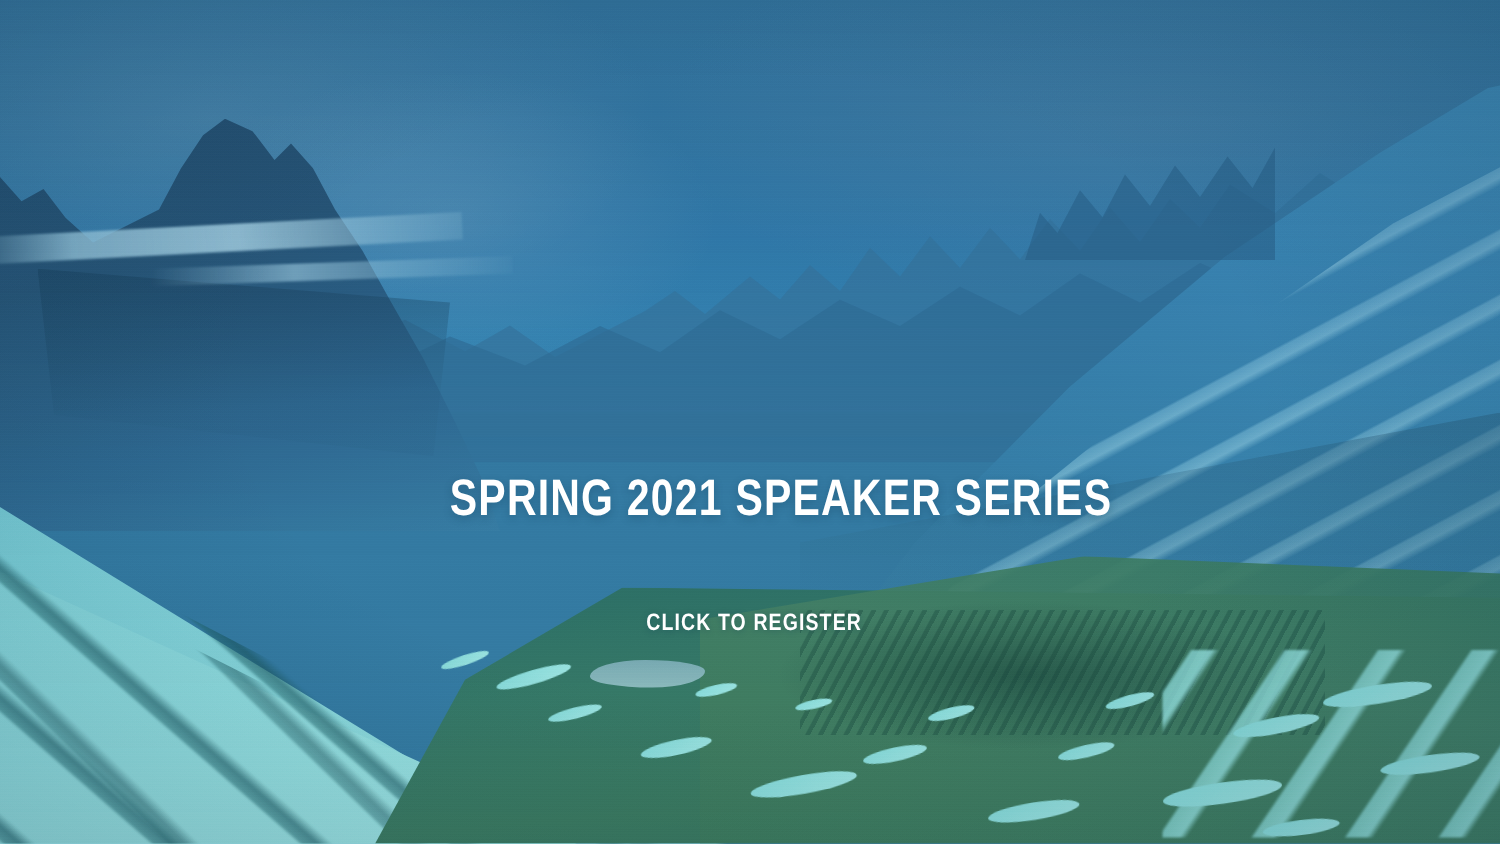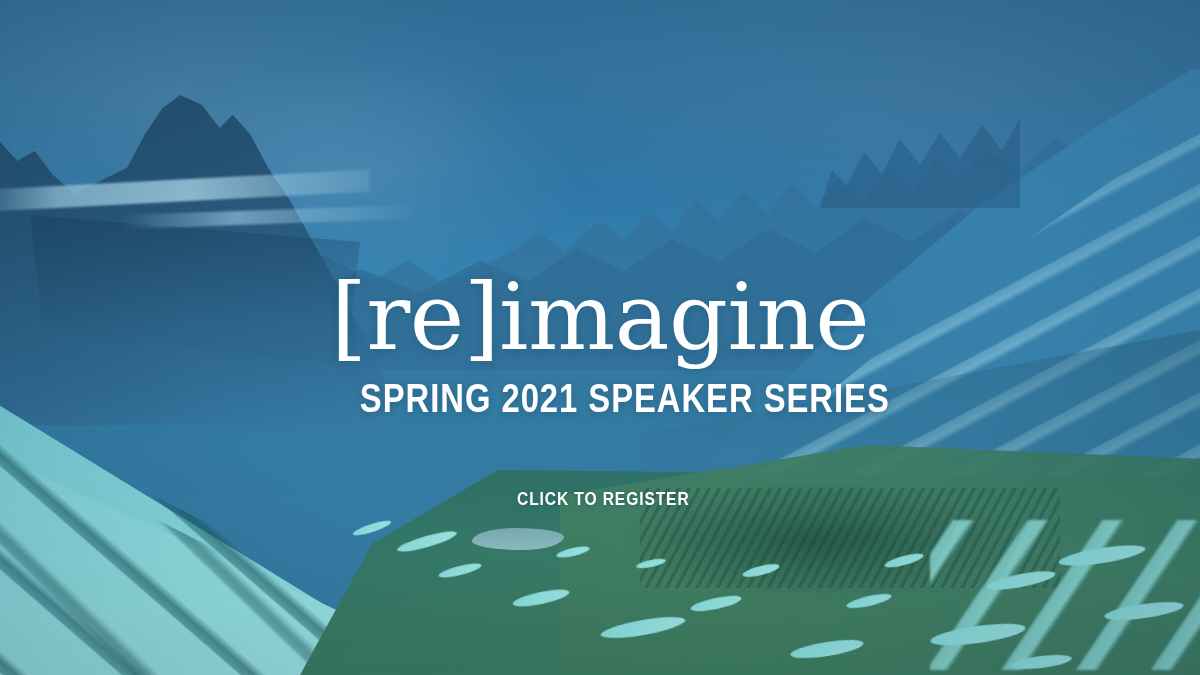--- a/index.html
+++ b/index.html
@@ -350,20 +350,19 @@
     <div class="patch" style="left:1010px;top:656px;width:62px;height:12px;transform:rotate(-7deg)"></div>
     <div class="patch" style="left:556px;top:548px;width:34px;height:8px;transform:rotate(-13deg)"></div>
     <div class="patch" style="left:636px;top:560px;width:30px;height:7px;transform:rotate(-12deg)"></div>
 
     <div class="grade"></div>
     <div class="vignette"></div>
     <div class="grain"></div>
   </div>
 
   <div class="overlay">
-    <div class="headline">[re]imagine</div>
 
     <div class="subhead">SPRING 2021 SPEAKER SERIES</div>
 
     <div class="cta">CLICK TO REGISTER</div>
   </div>
 
 </div>
 
 </body></html>

